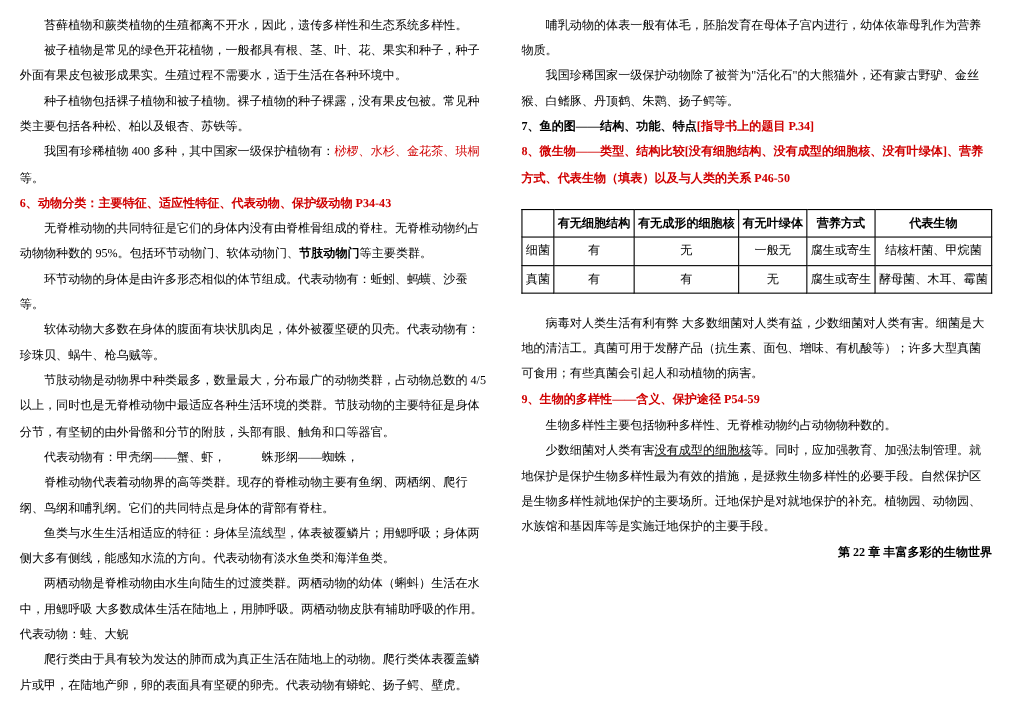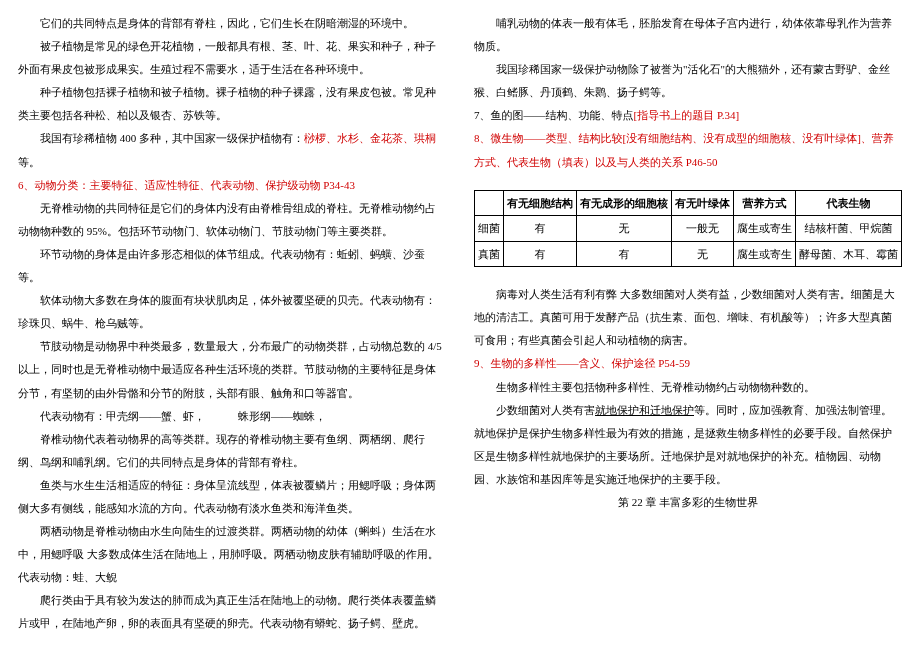--- a/index.html
+++ b/index.html
@@ -1,30 +1,30 @@
 <!DOCTYPE html>
 <html><head>
 <meta charset="utf-8">
 <style>
 body{margin:0;padding:12px 18px;font-family:"SimSun","宋体",serif;font-size:11px;color:#000;background:#fff;width:920px;box-sizing:border-box}
 .cols{display:flex;gap:28px}
 .col{flex:1;line-height:2.1}
 p{margin:0;text-indent:2em}
 .red{color:#d00000}
-.bold{font-weight:normal}
-.center{text-align:center;text-indent:0}
+.bold{font-weight:bold}
+.center{text-align:right;text-indent:0}
 table{border-collapse:collapse;width:100%;margin:16px 0;font-size:11px}
 th,td{border:1px solid #000;padding:4px 3px;text-align:center;line-height:1.5}
 </style>
 </head>
 <body>
 
 <div class="cols">
 <div class="col">
-<p>它们的共同特点是身体的背部有脊柱，因此，它们生长在阴暗潮湿的环境中。</p>
+<p>苔藓植物和蕨类植物的生殖都离不开水，因此，遗传多样性和生态系统多样性。</p>
 <p>被子植物是常见的绿色开花植物，一般都具有根、茎、叶、花、果实和种子，种子外面有果皮包被形成果实。生殖过程不需要水，适于生活在各种环境中。</p>
 <p>种子植物包括裸子植物和被子植物。裸子植物的种子裸露，没有果皮包被。常见种类主要包括各种松、柏以及银杏、苏铁等。</p>
 <p><span>我国有珍稀植物 400 多种，其中国家一级保护植物有：</span><span class="red">桫椤、水杉、金花茶、珙桐</span><span>等。</span></p>
 <p class="red bold" style="text-indent:0">6、动物分类：主要特征、适应性特征、代表动物、保护级动物 P34-43</p>
 <p><span>无脊椎动物的共同特征是它们的身体内没有由脊椎骨组成的脊柱。无脊椎动物约占动物物种数的 95%。包括环节动物门、软体动物门、</span><span class="bold">节肢动物门</span><span>等主要类群。</span></p>
 <p>环节动物的身体是由许多形态相似的体节组成。代表动物有：蚯蚓、蚂蟥、沙蚕等。</p>
 <p>软体动物大多数在身体的腹面有块状肌肉足，体外被覆坚硬的贝壳。代表动物有：珍珠贝、蜗牛、枪乌贼等。</p>
 <p>节肢动物是动物界中种类最多，数量最大，分布最广的动物类群，占动物总数的 4/5 以上，同时也是无脊椎动物中最适应各种生活环境的类群。节肢动物的主要特征是身体分节，有坚韧的由外骨骼和分节的附肢，头部有眼、触角和口等器官。</p>
 <p>代表动物有：甲壳纲——蟹、虾，　　　蛛形纲——蜘蛛，</p>
 <p>脊椎动物代表着动物界的高等类群。现存的脊椎动物主要有鱼纲、两栖纲、爬行纲、鸟纲和哺乳纲。它们的共同特点是身体的背部有脊柱。</p>
@@ -65,16 +65,16 @@
 <td>无</td>
 <td>腐生或寄生</td>
 <td>酵母菌、木耳、霉菌</td>
 </tr>
 </tbody>
       </table>
 
 <p>病毒对人类生活有利有弊 大多数细菌对人类有益，少数细菌对人类有害。细菌是大地的清洁工。真菌可用于发酵产品（抗生素、面包、增味、有机酸等）；许多大型真菌可食用；有些真菌会引起人和动植物的病害。</p>
 <p class="red bold" style="text-indent:0">9、生物的多样性——含义、保护途径 P54-59</p>
 <p>生物多样性主要包括物种多样性、无脊椎动物约占动物物种数的。</p>
-<p><span>少数细菌对人类有害</span><span style="text-decoration:underline">就地保护和迁地保护</span><span>等。同时，应加强教育、加强法制管理。就地保护是保护生物多样性最为有效的措施，是拯救生物多样性的必要手段。自然保护区是生物多样性就地保护的主要场所。迁地保护是对就地保护的补充。植物园、动物园、水族馆和基因库等是实施迁地保护的主要手段。</span></p>
+<p><span>少数细菌对人类有害</span><span style="text-decoration:underline">没有成型的细胞核</span><span>等。同时，应加强教育、加强法制管理。就地保护是保护生物多样性最为有效的措施，是拯救生物多样性的必要手段。自然保护区是生物多样性就地保护的主要场所。迁地保护是对就地保护的补充。植物园、动物园、水族馆和基因库等是实施迁地保护的主要手段。</span></p>
 <p class="center bold">第 22 章 丰富多彩的生物世界</p>
 </div>
 </div>
 
 </body></html>

